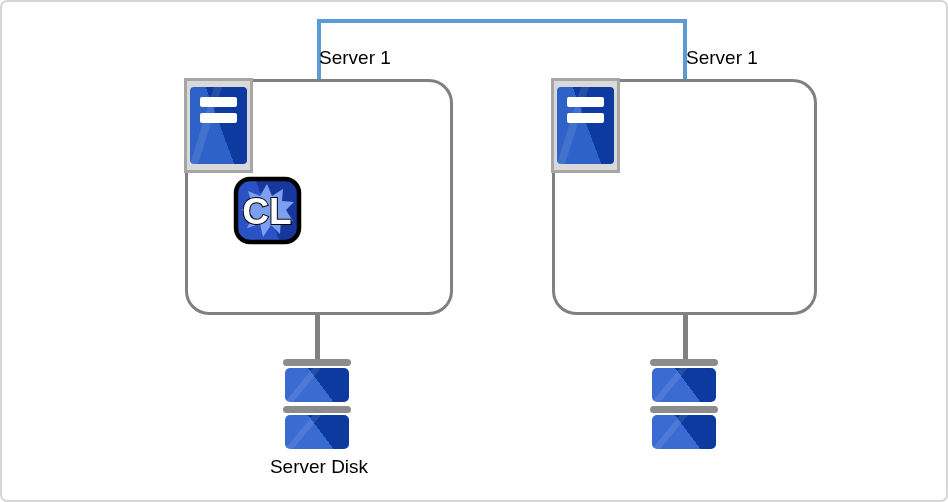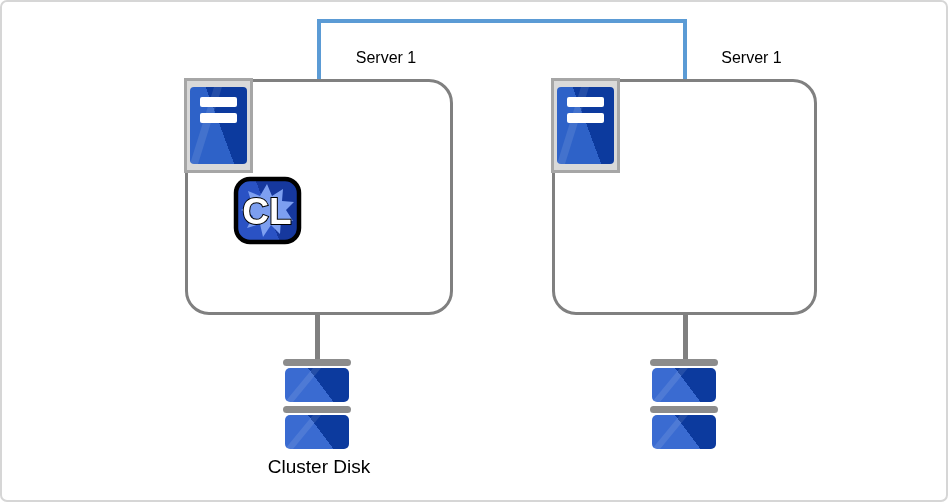--- a/index.html
+++ b/index.html
@@ -26,21 +26,21 @@
     position:absolute;top:77px;height:236px;
     box-sizing:border-box;
     background:#fff;
     border:3px solid var(--box-gray);
     border-radius:24px;
   }
   .server-box.s1{left:183px;width:268px;}
   .server-box.s2{left:550px;width:265px;}
   .server-label{
     position:absolute;top:44px;
-    font-size:16px;line-height:24px;text-align:center;
+    font-size:19px;line-height:24px;text-align:left;
     white-space:nowrap;
   }
   .server-label.s1{left:317px;width:134px;}
   .server-label.s2{left:684px;width:131px;}
   .icon-abs{position:absolute;display:block;}
   .server-icon.s1{left:182px;top:76px;}
   .server-icon.s2{left:549px;top:76px;}
   .cl-icon{left:231px;top:174px;}
   .annotation-text{
     position:absolute;left:315px;top:183px;width:105px;
@@ -132,15 +132,15 @@
 
   <svg class="icon-abs disk-icon s2" width="68" height="91" viewBox="0 0 68 91">
     <rect x="0" y="0" width="68" height="7" rx="3.5" fill="var(--disk-bar-gray)"></rect>
     <rect x="2" y="9" width="64" height="34" rx="5" fill="url(#diskGrad)"></rect>
     <polygon points="2,43 30,9 38,9 10,43" fill="#ffffff" opacity="0.10"></polygon>
     <rect x="0" y="47" width="68" height="7" rx="3.5" fill="var(--disk-bar-gray)"></rect>
     <rect x="2" y="56" width="64" height="34" rx="5" fill="url(#diskGrad)"></rect>
     <polygon points="2,90 30,56 38,56 10,90" fill="#ffffff" opacity="0.10"></polygon>
   </svg>
 
-  <div class="mirror-label">Cluster Disk</div>
+  <div class="mirror-label">Server Disk</div>
 
 </div>
 
 </body></html>

